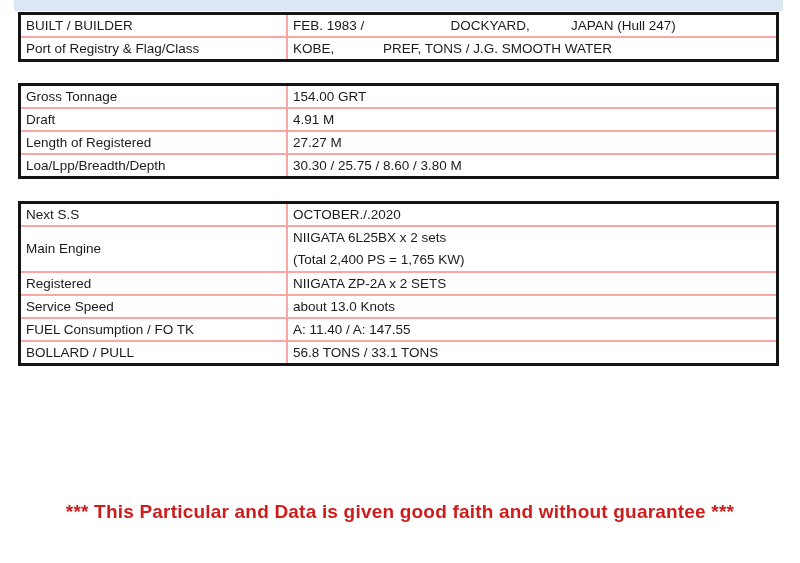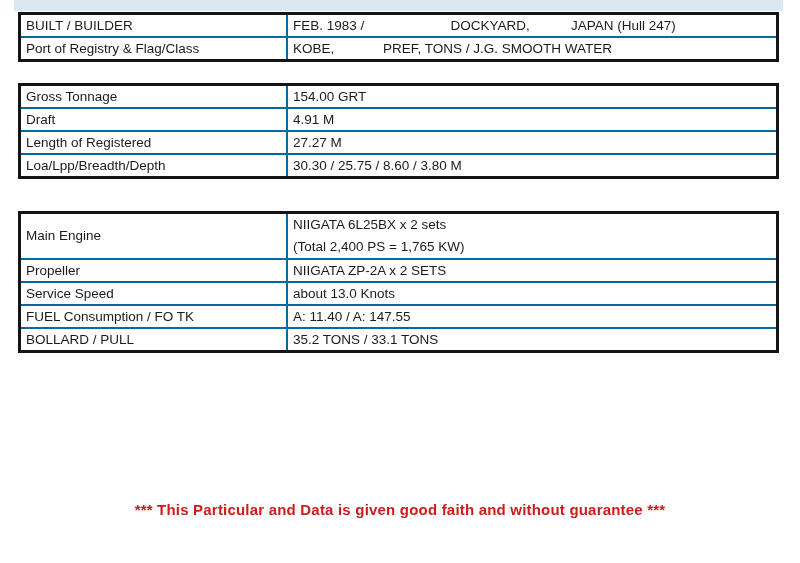--- a/index.html
+++ b/index.html
@@ -28,40 +28,40 @@
     top: 12px;
     width: 761px;
   }
   table.particulars {
     border-collapse: collapse;
     table-layout: fixed;
     width: 100%;
     border: 3px solid #141414;
   }
   table.t1 { margin-bottom: 21px; }
-  table.t2 { margin-bottom: 32px; }
+  table.t2 { margin-bottom: 22px; }
   td {
-    border: 2px solid #0369a1;
+    border: 2px solid #fca5a5;
     font-size: 13.5px;
     line-height: 21px;
     height: 21px;
     padding: 0 2px 0 5px;
     vertical-align: middle;
     white-space: pre;
     overflow: hidden;
   }
   td.label-cell { width: 258px; }
   tr.tall td { height: 44px; line-height: 22px; }
   .footer-note {
     position: absolute;
     top: 501px;
     left: 0;
     width: 100%;
     text-align: center;
-    font-size: 15px;
+    font-size: 19px;
     font-weight: bold;
     letter-spacing: 0.2px;
     white-space: pre;
   }
 </style>
 </head>
 <body>
 
 <div class="top-band" style="background: rgb(219, 231, 243);"></div>
 
@@ -93,38 +93,42 @@
           <td class="value-cell">27.27 M</td>
         </tr>
         <tr>
           <td class="label-cell">Loa/Lpp/Breadth/Depth</td>
           <td class="value-cell">30.30 / 25.75 / 8.60 / 3.80 M</td>
         </tr>
       </tbody>
     </table>
   <table class="particulars t3">
       <tbody>
+        <tr>
+          <td class="label-cell">Next S.S</td>
+          <td class="value-cell">OCTOBER./.2020</td>
+        </tr>
         <tr class="tall">
           <td class="label-cell">Main Engine</td>
           <td class="value-cell">NIIGATA 6L25BX x 2 sets
 (Total 2,400 PS = 1,765 KW)</td>
         </tr>
         <tr>
-          <td class="label-cell">Propeller</td>
+          <td class="label-cell">Registered</td>
           <td class="value-cell">NIIGATA ZP-2A x 2 SETS</td>
         </tr>
         <tr>
           <td class="label-cell">Service Speed</td>
           <td class="value-cell">about 13.0 Knots</td>
         </tr>
         <tr>
           <td class="label-cell">FUEL Consumption / FO TK</td>
           <td class="value-cell">A: 11.40 / A: 147.55</td>
         </tr>
         <tr>
           <td class="label-cell">BOLLARD / PULL</td>
-          <td class="value-cell">35.2 TONS / 33.1 TONS</td>
+          <td class="value-cell">56.8 TONS / 33.1 TONS</td>
         </tr>
       </tbody>
     </table>
 </div>
 
 <div class="footer-note" style="color: rgb(206, 27, 27);">*** This Particular and Data is given good faith and without guarantee ***</div>
 
 </body></html>

